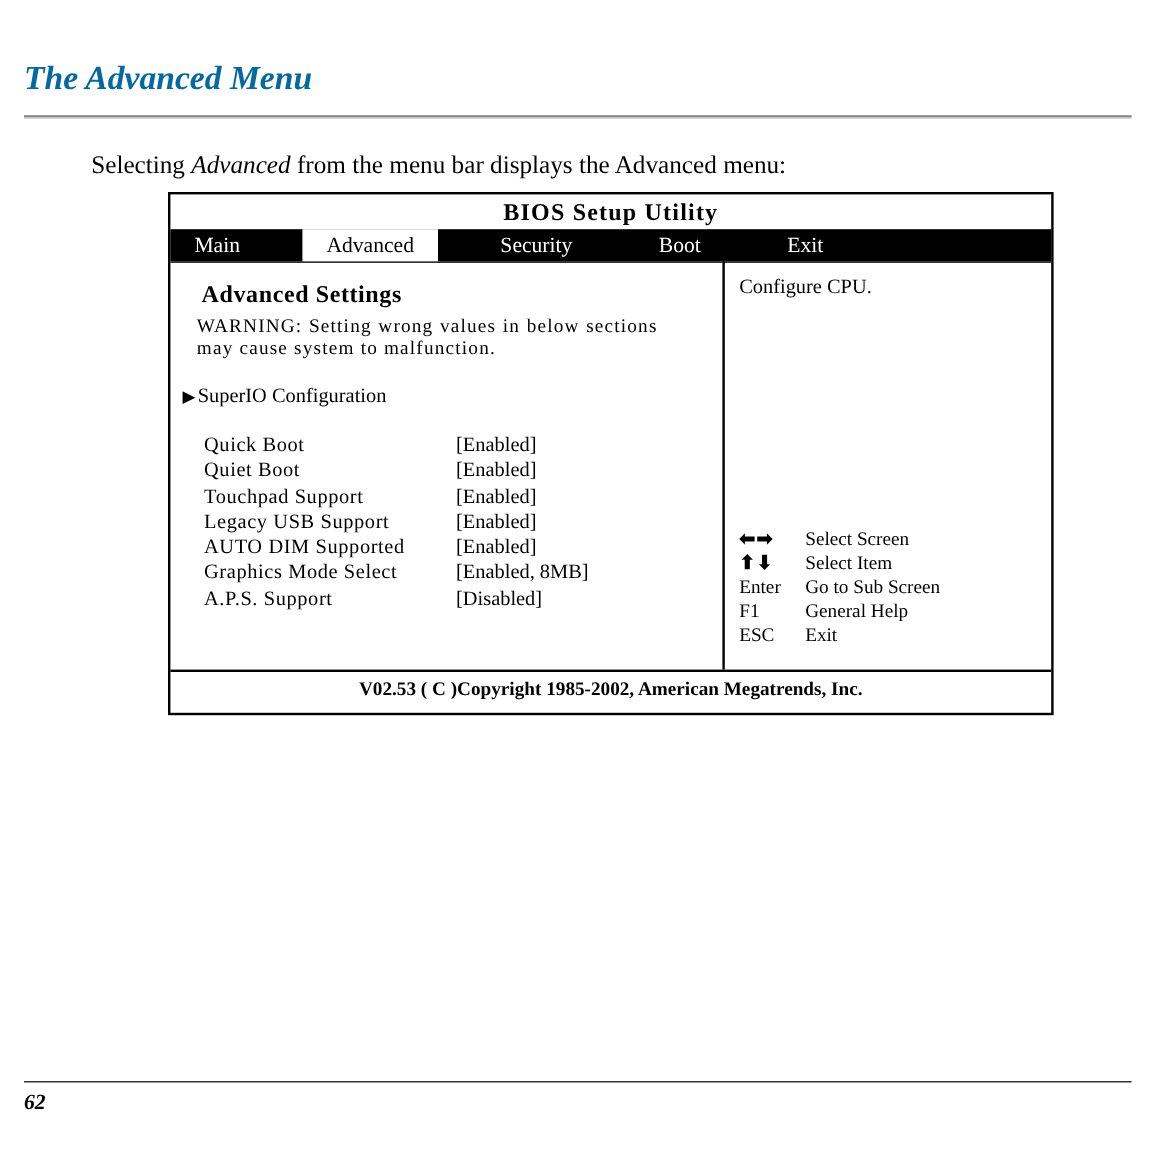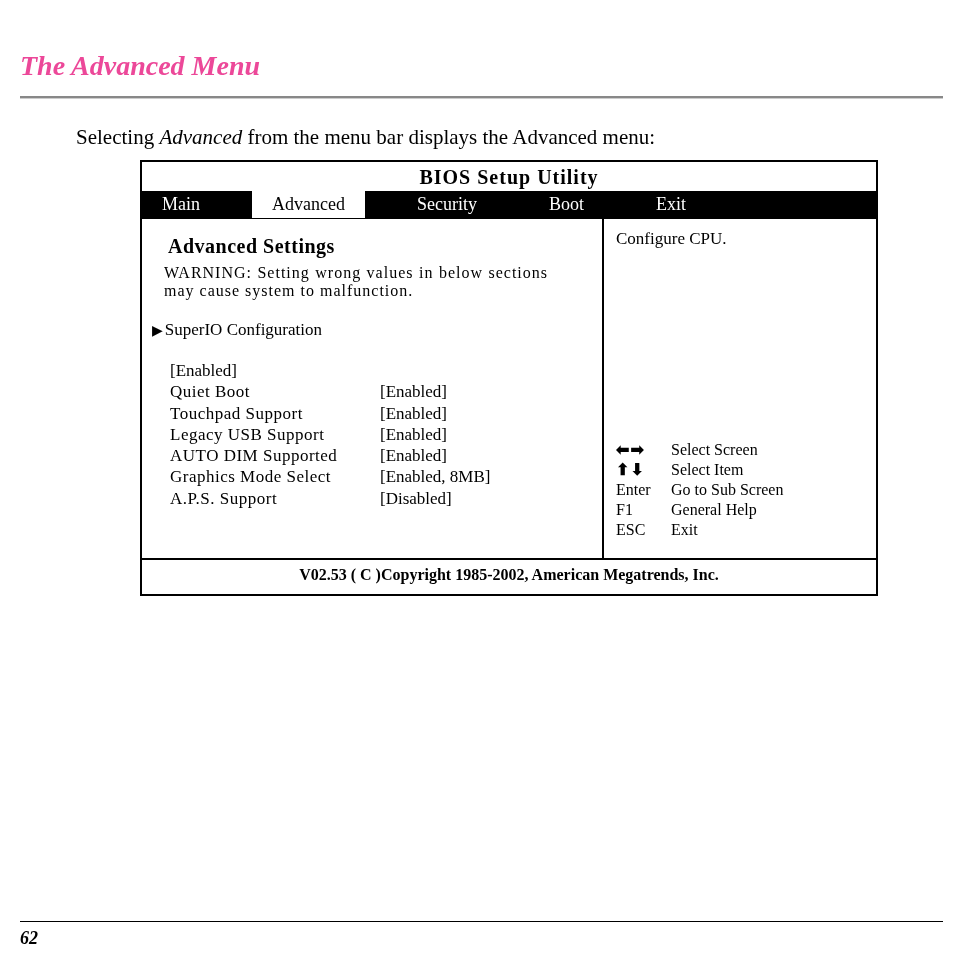--- a/index.html
+++ b/index.html
@@ -6,21 +6,21 @@
   body {
     width: 963px;
     height: 971px;
     background: #fff;
     font-family: "Times New Roman", Times, serif;
     color: #000;
     position: relative;
     padding: 50px 20px 20px 20px;
   }
   .page-title {
-    color: #ec4899;
+    color: #0369a1;
     font-style: italic;
     font-weight: bold;
     font-size: 28px;
     margin-bottom: 14px;
   }
   .title-rule {
     border: none;
     border-top: 2px solid #888;
     border-bottom: 1px solid #ccc;
     height: 3px;
@@ -129,21 +129,21 @@
     border-top: 2px solid #000;
     text-align: center;
     font-weight: bold;
     font-size: 16px;
     padding: 6px 0 10px 0;
   }
   .page-bottom {
     position: absolute;
     left: 20px;
     right: 20px;
-    bottom: 22px;
+    bottom: 42px;
   }
   .bottom-rule {
     border: none;
     border-top: 1px solid #000;
     margin-bottom: 6px;
   }
   .page-num {
     font-style: italic;
     font-weight: bold;
     font-size: 18px;
@@ -174,20 +174,21 @@
     <div class="bios-left">
       <div class="adv-settings">Advanced Settings</div>
       <div class="warning">
         <span class="wlabel">WARNING</span><span>: Setting wrong values in below sections may cause system to malfunction.</span>
       </div>
       <div class="submenu">
         <span class="tri">▶</span><span>SuperIO Configuration</span>
       </div>
       <div class="settings-list">
         <div class="setting-row">
+          <span class="setting-label">Quick Boot</span>
           <span class="setting-value">[Enabled]</span>
         </div>
         <div class="setting-row">
           <span class="setting-label">Quiet Boot</span>
           <span class="setting-value">[Enabled]</span>
         </div>
         <div class="setting-row">
           <span class="setting-label">Touchpad Support</span>
           <span class="setting-value">[Enabled]</span>
         </div>

